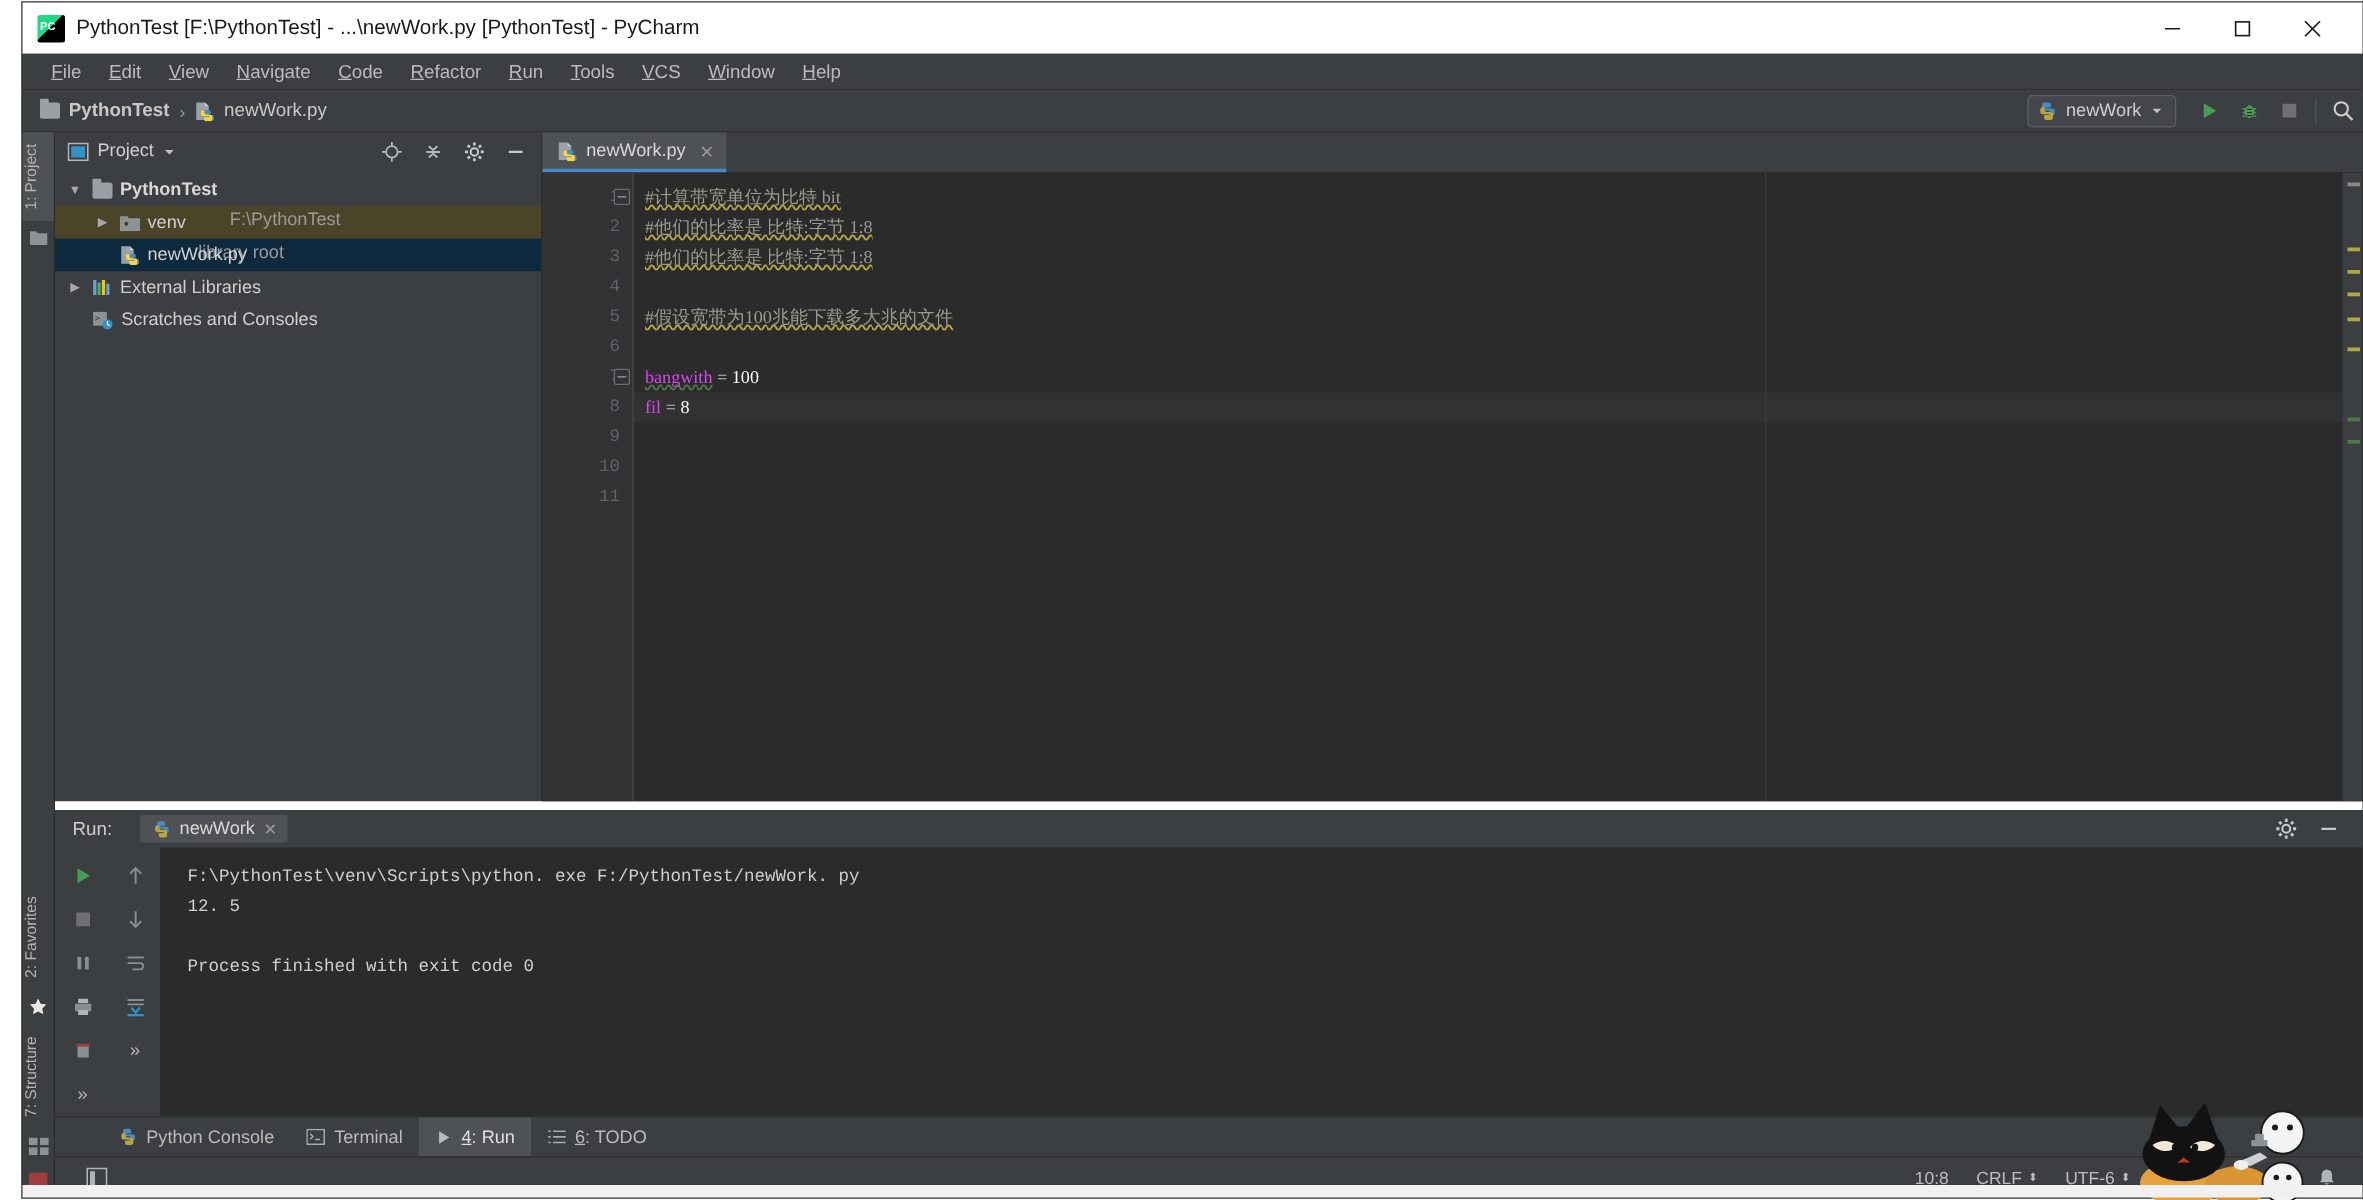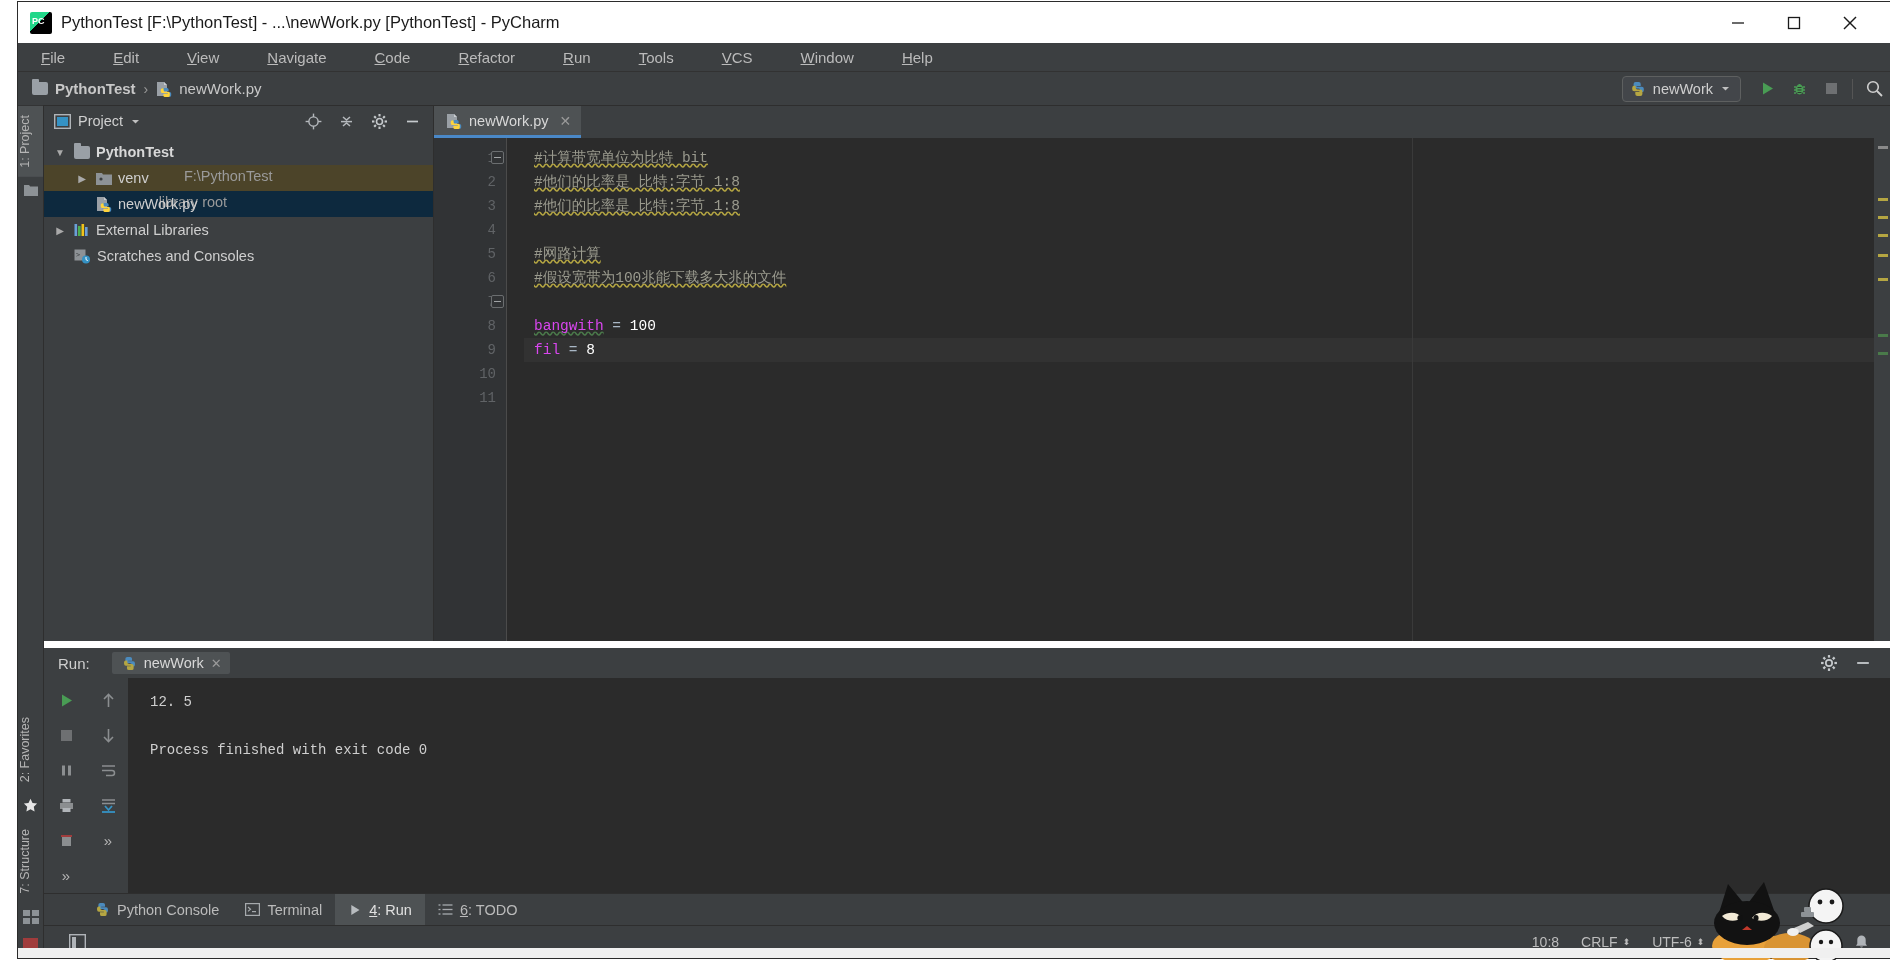--- a/index.html
+++ b/index.html
@@ -44,21 +44,20 @@
   }
   .win-btn:last-child { margin-right: 12px; }
   .win-btn svg { display: block; }
 
   
   .menubar {
     height: 29px; background: #3c3f41;
     display: flex; align-items: center;
     padding-left: 12px; flex: none;
     border-bottom: 1px solid #323232;
-    gap: 26px;
   }
   .menu-item {
     font-size: 15px; color: #bbbbbb;
     padding: 3px 11px; white-space: nowrap;
   }
   .menu-item .mn { text-decoration: underline; }
 
   
   .navbar {
     height: 34px; background: #3c3f41;
@@ -168,23 +167,22 @@
     position: absolute; right: 2px; width: 13px; height: 13px;
     border: 1px solid #6b6e70; background: #313335;
     border-radius: 2px;
   }
   .fold::before {
     content: ""; position: absolute; left: 2px; top: 5px;
     width: 7px; height: 1px; background: #a0a3a5;
   }
   .codearea {
     flex: 1; padding-top: 8px; position: relative;
-    font-family: Liberation Mono, monospace; font-size: 14.5px;
+    font-family: Liberation Serif, serif; font-size: 14.5px;
     min-width: 0;
-    padding-left: 18px;
   }
   .fold-rail {
     position: absolute; left: 0; top: 0; bottom: 0; width: 1px;
     background: #4b4b4b;
   }
   .cl {
     height: 24px; line-height: 24px; padding-left: 10px;
     white-space: pre; color: #a9b7c6;
   }
   .cl.hl { background: #323232; }
@@ -526,21 +524,20 @@
               <div class="fold" style="top:157px"></div>
             </div>
 
             <div class="codearea">
               <div class="fold-rail"></div>
               <div class="margin-line" style="left:906px"></div>
               <div class="cl"><span class="cmt-cn squig">#计算带宽单位为比特 bit</span></div>
               <div class="cl"><span class="cmt-cn squig">#他们的比率是 比特:字节 1:8</span></div>
               <div class="cl"><span class="cmt-cn squig">#他们的比率是 比特:字节 1:8</span></div>
               <div class="cl"><span></span></div>
-              <div class="cl"><span class="cmt-cn squig">#网路计算</span></div>
               <div class="cl"><span class="cmt-cn squig">#假设宽带为100兆能下载多大兆的文件</span></div>
               <div class="cl"><span></span></div>
               <div class="cl"><span class="idt squig-g">bangwith</span><span class="op"> = </span><span class="num">100</span></div>
               <div class="cl hl"><span class="idt">fil</span><span class="op"> = </span><span class="num">8</span></div>
             </div>
 
             <div class="rgutter">
               <div class="rmark" style="top:8px;background:#8a8a8a"></div>
               <div class="rmark" style="top:60px;background:#b5a642"></div>
               <div class="rmark" style="top:78px;background:#b5a642"></div>
@@ -647,20 +644,21 @@
                   <line x1="2" y1="3" x2="15" y2="3" stroke="#8b8e90" stroke-width="1.5"></line>
                   <line x1="2" y1="6.5" x2="15" y2="6.5" stroke="#8b8e90" stroke-width="1.5"></line>
                   <path d="M5 9l3.5 4 3.5-4" fill="none" stroke="#3592c4" stroke-width="1.8"></path>
                   <line x1="2" y1="15" x2="15" y2="15" stroke="#3592c4" stroke-width="1.8"></line>
                 </svg>
             </div>
             <div class="rs-btn" style="color:#b5b5b5;font-size:15px">»</div>
           </div>
 
           <div class="console">
+            <div class="cline">F:\PythonTest\venv\Scripts\python. exe F:/PythonTest/newWork. py</div>
             <div class="cline">12. 5</div>
             <div class="cline gap"></div>
             <div class="cline">Process finished with exit code 0</div>
           </div>
         </div>
       </div>
 
       <div class="twbar">
         <div class="twtab">
           <svg width="15" height="15" viewBox="0 0 16 16">

